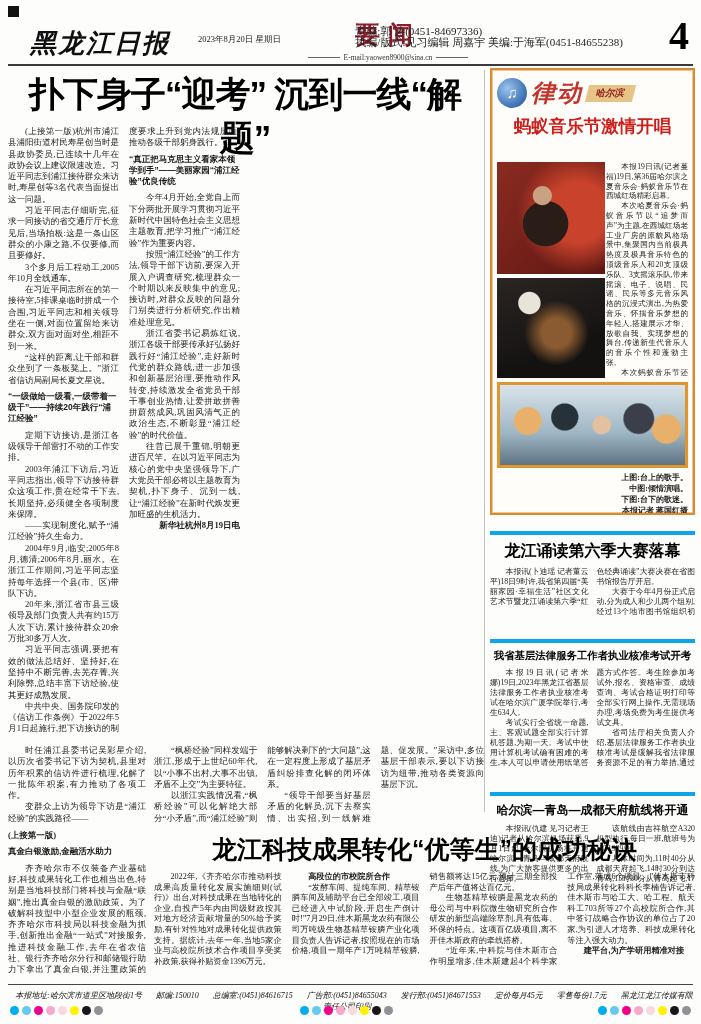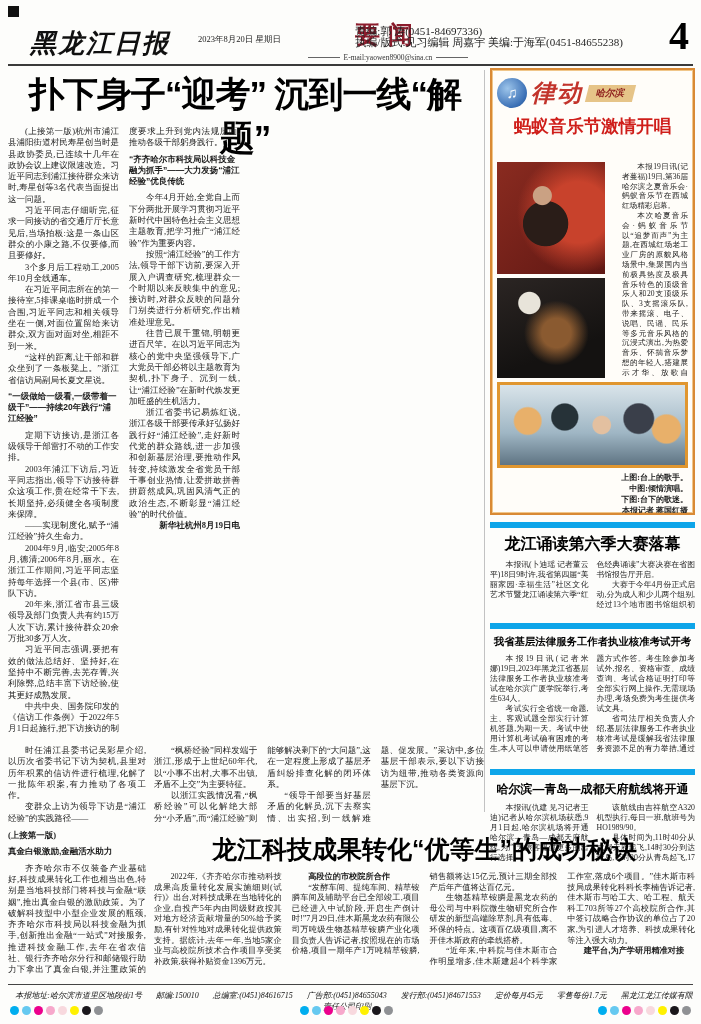--- a/index.html
+++ b/index.html
@@ -41,21 +41,21 @@
   .logo-row{display:flex;align-items:center;gap:4px;height:36px;}
   .logo-art{width:30px;height:30px;border-radius:50%;
             background:radial-gradient(circle at 35% 35%,#9cc4ea,#3a6fb5 70%,#22497c);
             color:#fff;font-size:15px;display:flex;align-items:center;justify-content:center;}
   .logo-word{font-family:"Liberation Serif",serif;font-weight:bold;font-style:italic;
              font-size:24px;color:#c2332b;letter-spacing:2px;}
   .logo-tag{background:#e6c488;color:#8b1a1a;font-size:9.5px;font-weight:bold;
             padding:2px 9px;transform:skewX(-14deg);}
   .music-headline{text-align:center;font-family:"Liberation Sans",sans-serif;font-weight:900;
                   font-size:17.5px;color:#cf1e1a;margin:3px 0 5px;}
-  .music-flex{display:flex;gap:17px;margin-top:24px;}
+  .music-flex{display:flex;gap:1px;margin-top:24px;}
   .photo-col{width:108px;flex:none;display:flex;flex-direction:column;gap:4px;}
   .ph{width:100%;}
   .ph-singer{height:112px;background:
       radial-gradient(circle at 42% 30%,#caa183 9%,transparent 10%),
       radial-gradient(circle at 45% 55%,#2a1d18 26%,transparent 27%),
       radial-gradient(circle at 75% 45%,#c8422c 30%,transparent 60%),
       linear-gradient(135deg,#8a2b20,#5f1713);}
   .ph-guitar{height:100px;background:
       radial-gradient(circle at 30% 25%,#e8e4da 10%,transparent 11%),
       radial-gradient(circle at 55% 55%,#8a5a30 18%,transparent 40%),
@@ -64,21 +64,21 @@
   .music-text p{margin:0;text-indent:2em;}
   .ph-crowd{margin-top:4px;height:86px;border:3px solid #e0962f;box-sizing:border-box;background:
       radial-gradient(circle at 15% 45%,#e8b06a 8%,transparent 9%),
       radial-gradient(circle at 35% 40%,#263238 10%,transparent 11%),
       radial-gradient(circle at 55% 50%,#e3c0a0 8%,transparent 9%),
       radial-gradient(circle at 75% 42%,#3a3f4a 10%,transparent 11%),
       radial-gradient(circle at 90% 55%,#e8b06a 8%,transparent 9%),
       linear-gradient(180deg,#d9e4ea,#9fb6c4 60%,#5f7483);}
   .music-caption{margin-top:4px;text-align:right;font-size:8px;line-height:11px;font-weight:bold;}
   .music-caption p{margin:0;}
-  .sb-article{border-top:6px solid #0ea5e9;margin-top:7px;padding-top:6px;}
+  .sb-article{border-top:4px solid #0ea5e9;margin-top:16px;padding-top:6px;}
   .sb-article:first-of-type{border-top:none;}
   .sb-head{text-align:center;font-family:"Liberation Sans",sans-serif;font-weight:900;color:#000;margin:0 0 5px;}
   .sb-head.h1{font-size:16px;}
   .sb-head.h2{font-size:10.4px;}
   .sb-head.h3{font-size:12px;}
   .sb-body{column-count:2;column-gap:8px;column-fill:auto;overflow:hidden;
            font-size:7.8px;line-height:10px;text-align:justify;}
   .sb-body p{margin:0;text-indent:2em;}
   .sb-body.b1{height:56px;} .sb-body.b2{height:108px;} .sb-body.b3{height:66px;}
   
@@ -134,25 +134,25 @@
       <p>在习近平同志所在的第一接待室,5排课桌临时拼成一个合围,习近平同志和相关领导坐在一侧,对面位置留给来访群众,双方面对面对坐,相距不到一米。</p>
       <p>“这样的距离,让干部和群众坐到了一条板凳上。”浙江省信访局副局长夏文星说。</p>
       <p class="subhead">“一级做给一级看,一级带着一级干”——持续20年践行“浦江经验”</p>
       <p>定期下访接访,是浙江各级领导干部雷打不动的工作安排。</p>
       <p>2003年浦江下访后,习近平同志指出,领导下访接待群众这项工作,贵在经常干下去,长期坚持,必须健全各项制度来保障。</p>
       <p>——实现制度化,赋予“浦江经验”持久生命力。</p>
       <p>2004年9月,临安;2005年8月,德清;2006年8月,丽水。在浙江工作期间,习近平同志坚持每年选择一个县(市、区)带队下访。</p>
       <p>20年来,浙江省市县三级领导及部门负责人共有约15万人次下访,累计接待群众20余万批30多万人次。</p>
       <p>习近平同志强调,要把有效的做法总结好、坚持好,在坚持中不断完善,去芜存菁,兴利除弊,总结丰富下访经验,使其更好成熟发展。</p>
       <p>中共中央、国务院印发的《信访工作条例》于2022年5月1日起施行,把下访接访的制度要求上升到党内法规层面,推动各级干部躬身践行。</p>
-      <p class="subhead">“齐齐哈尔市科技局以科技金融为抓手”——大力发扬“浦江经验”优良传统</p>
+      <p class="subhead">“真正把马克思主义看家本领学到手”——美丽家园“浦江经验”优良传统</p>
       <p>今年4月开始,全党自上而下分两批开展学习贯彻习近平新时代中国特色社会主义思想主题教育,把学习推广“浦江经验”作为重要内容。</p>
       <p>按照“浦江经验”的工作方法,领导干部下访前,要深入开展入户调查研究,梳理群众一个时期以来反映集中的意见;接访时,对群众反映的问题分门别类进行分析研究,作出精准处理意见。</p>
+      <p>浙江省委书记易炼红说,浙江各级干部要传承好弘扬好践行好“浦江经验”,走好新时代党的群众路线,进一步加强和创新基层治理,要推动作风转变,持续激发全省党员干部干事创业热情,让爱拼敢拼善拼蔚然成风,巩固风清气正的政治生态,不断彰显“浦江经验”的时代价值。</p>
       <p>往昔已展千重锦,明朝更进百尺竿。在以习近平同志为核心的党中央坚强领导下,广大党员干部必将以主题教育为契机,扑下身子、沉到一线,让“浦江经验”在新时代焕发更加旺盛的生机活力。</p>
-      <p>浙江省委书记易炼红说,浙江各级干部要传承好弘扬好践行好“浦江经验”,走好新时代党的群众路线,进一步加强和创新基层治理,要推动作风转变,持续激发全省党员干部干事创业热情,让爱拼敢拼善拼蔚然成风,巩固风清气正的政治生态,不断彰显“浦江经验”的时代价值。</p>
       <p class="ending">新华社杭州8月19日电</p>
     </div>
 
   <div class="v-divider"></div>
 
   <div class="sidebar">
     <div class="music-box">
       <div class="logo-row">
         <span class="logo-art">♫</span>
         <span class="logo-word">律动</span>

